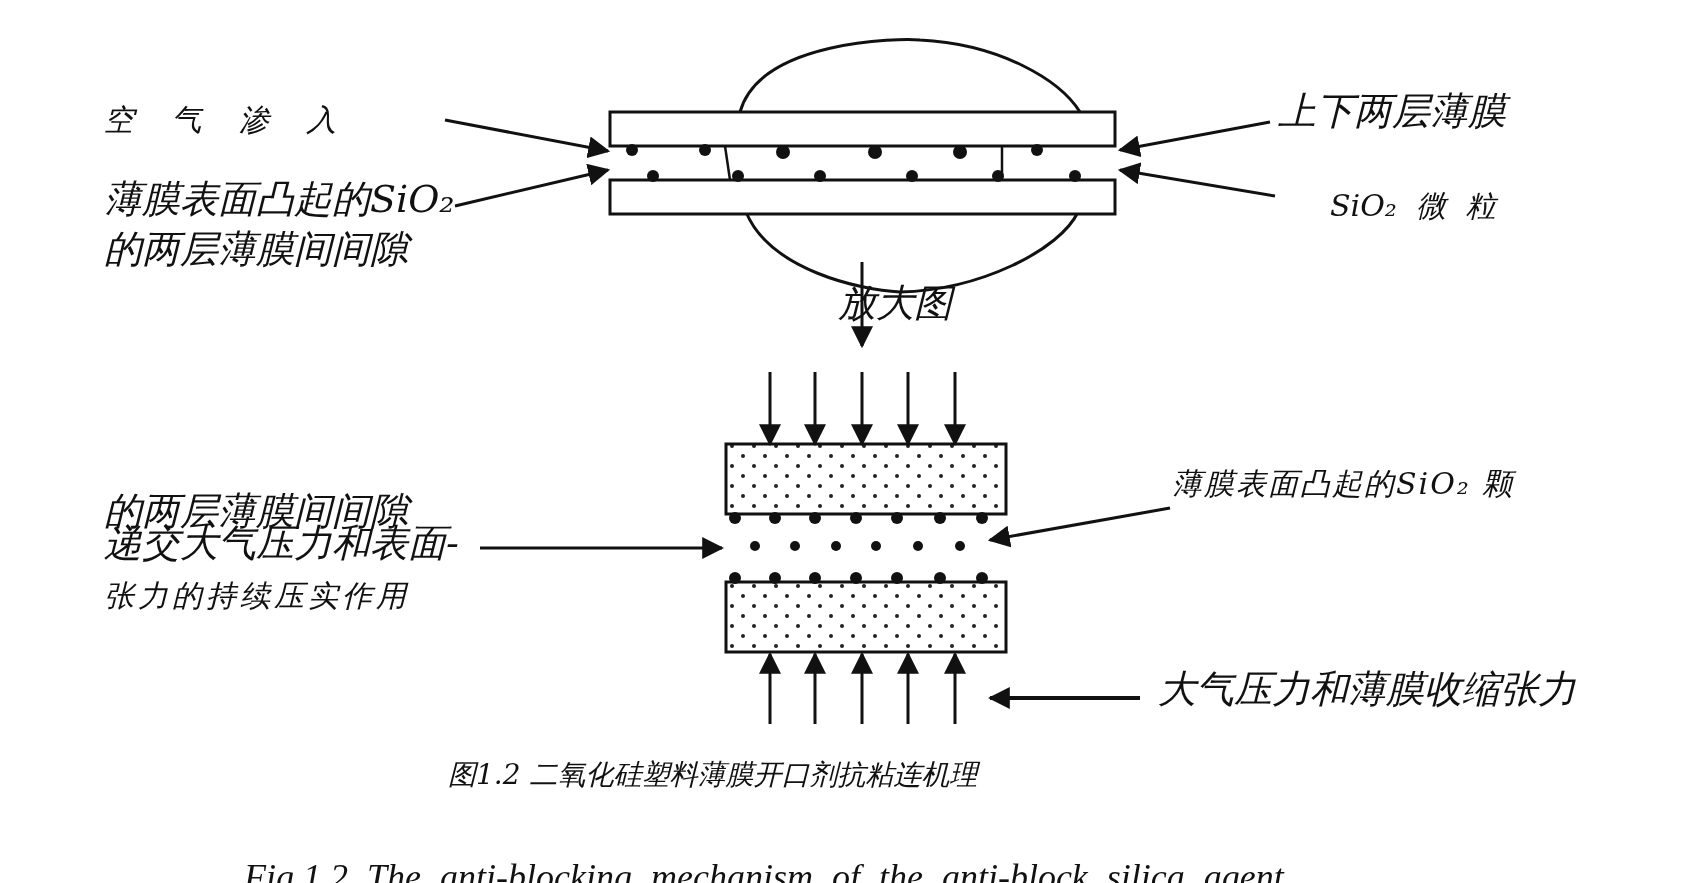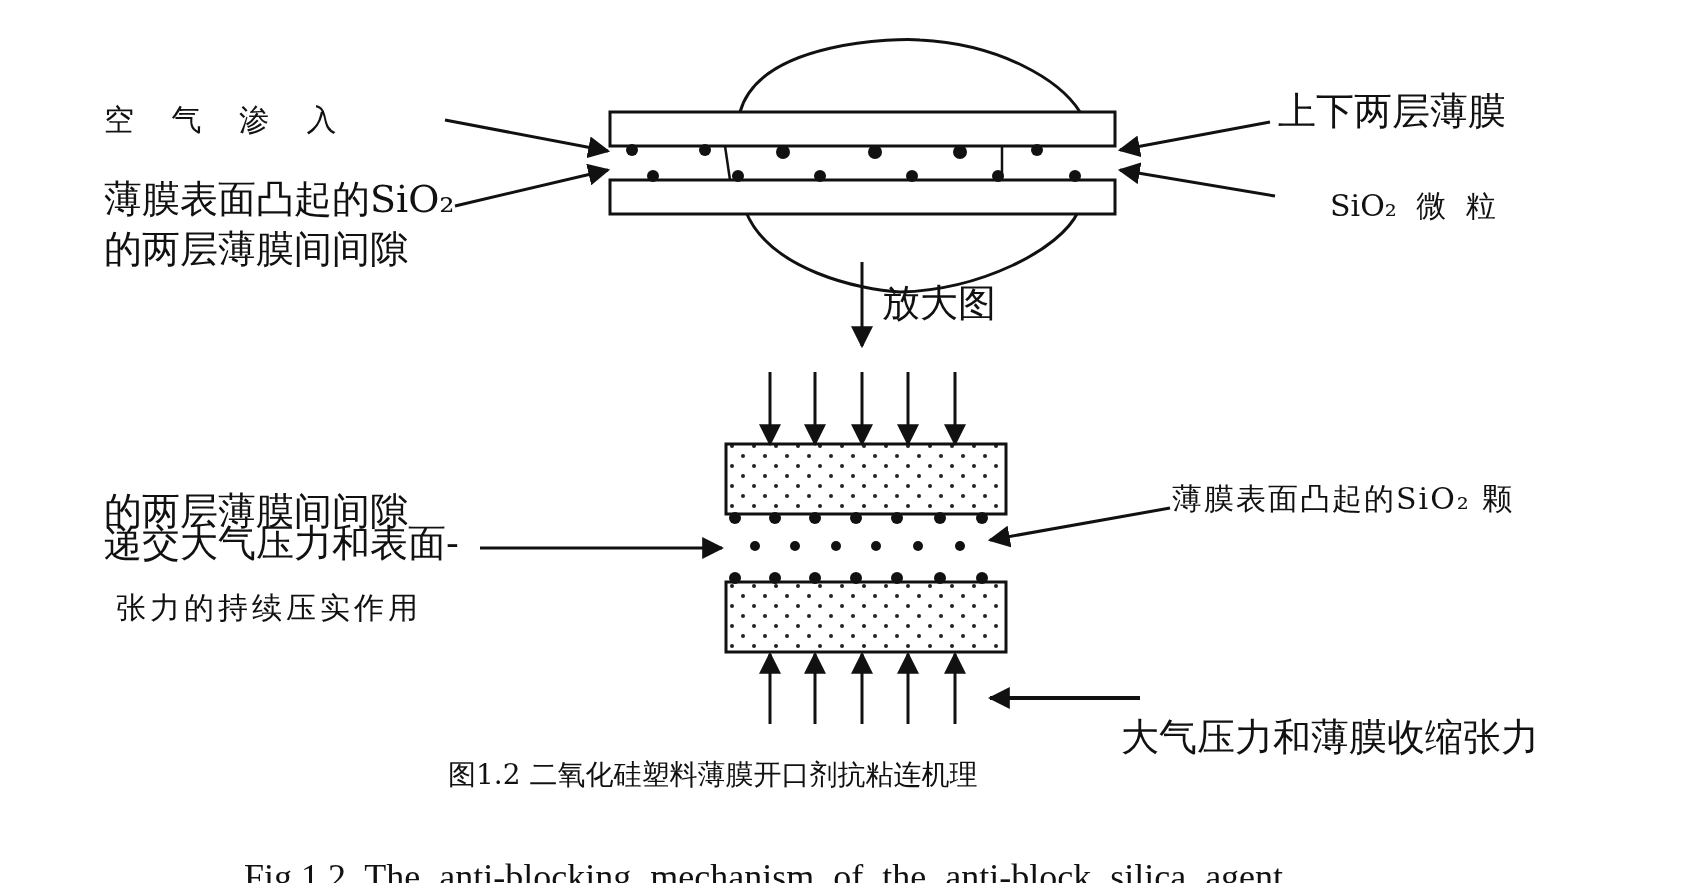--- a/index.html
+++ b/index.html
@@ -1,18 +1,18 @@
 <!DOCTYPE html>
 <html><head>
 <meta charset="utf-8">
 <style>
   html, body { margin:0; padding:0; background:#ffffff; }
   body { width:1705px; height:883px; position:relative; overflow:hidden;
          font-family:"DejaVu Serif","Liberation Serif",serif; color:#111; }
-  .lbl { position:absolute; white-space:nowrap; line-height:1.05; }
+  .lbl { position:absolute; white-space:nowrap; line-height:1.05;font-style:italic; }
   .cn-sm { font-size:30px; letter-spacing:14px; }
   .cn { font-size:38px; }
   .cn-md { font-size:30px; }
   .cap1 { font-size:28px; }
   .cap2 { font-size:36px; font-family:"Liberation Serif","DejaVu Serif",serif; word-spacing:10px; }
   svg { position:absolute; left:0; top:0; }
 </style>
 </head>
 <body>
 
@@ -111,24 +111,24 @@
   <line x1="1140" y1="698" x2="990" y2="698" stroke="#111" stroke-width="4" marker-end="url(#ahBig)"></line>
 </svg>
 
 <div class="lbl cn-sm" style="left:104px;top:104px;">空 气 渗 入</div>
 <div class="lbl cn" style="left:104px;top:180px;">薄膜表面凸起的SiO₂</div>
 <div class="lbl cn" style="left:104px;top:230px;">的两层薄膜间间隙</div>
 
 <div class="lbl cn" style="left:1278px;top:92px;">上下两层薄膜</div>
 <div class="lbl cn-md" style="left:1330px;top:190px;word-spacing:10px;">SiO₂  微 粒</div>
 
-<div class="lbl cn" style="left:882px;top:284px;">放大图</div>
+<div class="lbl cn" style="left:838px;top:284px;">放大图</div>
 
 <div class="lbl cn" style="left:104px;top:492px;">的两层薄膜间间隙</div>
 <div class="lbl cn" style="left:104px;top:524px;">递交大气压力和表面-</div>
-<div class="lbl cn-md" style="left:104px;top:592px;letter-spacing:4px;margin-left:12px;">张力的持续压实作用</div>
+<div class="lbl cn-md" style="left:104px;top:580px;letter-spacing:4px;">张力的持续压实作用</div>
 
-<div class="lbl cn-md" style="left:1172px;top:483px;letter-spacing:2px;">薄膜表面凸起的SiO₂  颗</div>
+<div class="lbl cn-md" style="left:1172px;top:468px;letter-spacing:2px;">薄膜表面凸起的SiO₂  颗</div>
 
-<div class="lbl cn" style="left:1121px;top:670px;margin-top:48px;">大气压力和薄膜收缩张力</div>
+<div class="lbl cn" style="left:1158px;top:670px;">大气压力和薄膜收缩张力</div>
 
 <div class="lbl cap1" style="left:448px;top:760px;">图1.2 二氧化硅塑料薄膜开口剂抗粘连机理</div>
 <div class="lbl cap2" style="left:244px;top:812px;margin-top:47px;">Fig.1.2 The anti-blocking mechanism of the anti-block silica agent</div>
 
 </body></html>

